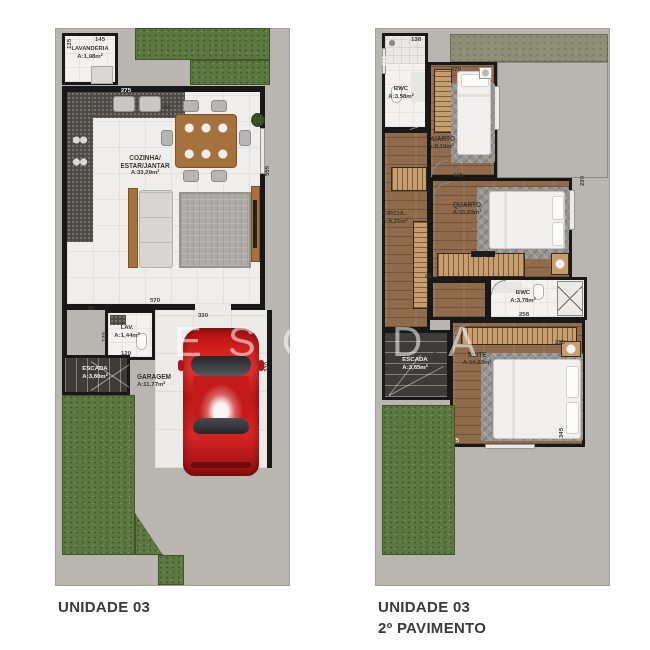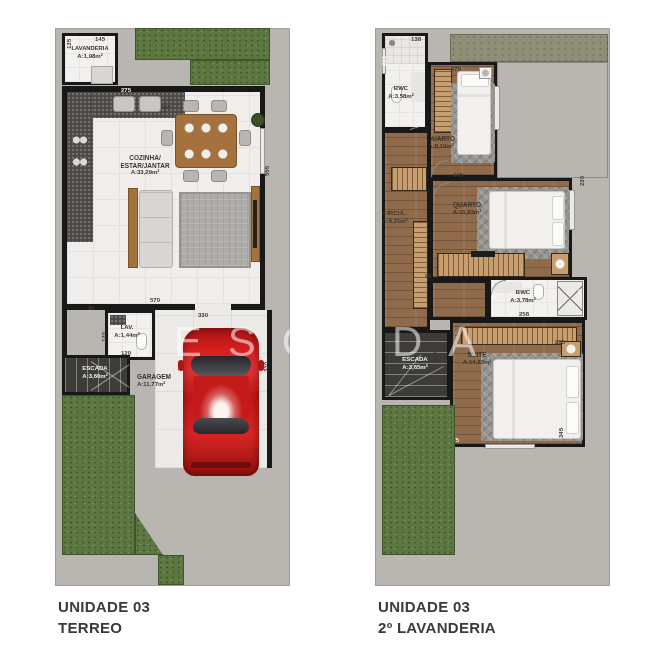--- a/index.html
+++ b/index.html
@@ -281,20 +281,19 @@
         <rect x="21.5" y="5" width="5" height="26" rx="2.5" transform="rotate(18 24 38)"></rect>
         <rect x="21.5" y="5" width="5" height="26" rx="2.5" transform="rotate(36 24 38)"></rect>
         <rect x="21.5" y="5" width="5" height="26" rx="2.5" transform="rotate(54 24 38)"></rect>
       </g>
     </svg>
     <div class="wm-brand">ESCADA</div>
   </div>
 
   <div class="cap" style="left:58px;top:596px;">
     <div>UNIDADE 03</div>
-    <div>TERREO</div>
   </div>
   <div class="cap" style="left:378px;top:596px;">
     <div>UNIDADE 03</div>
-    <div>2º LAVANDERIA</div>
+    <div>2º PAVIMENTO</div>
   </div>
 
 </div>
 
 </body></html>

